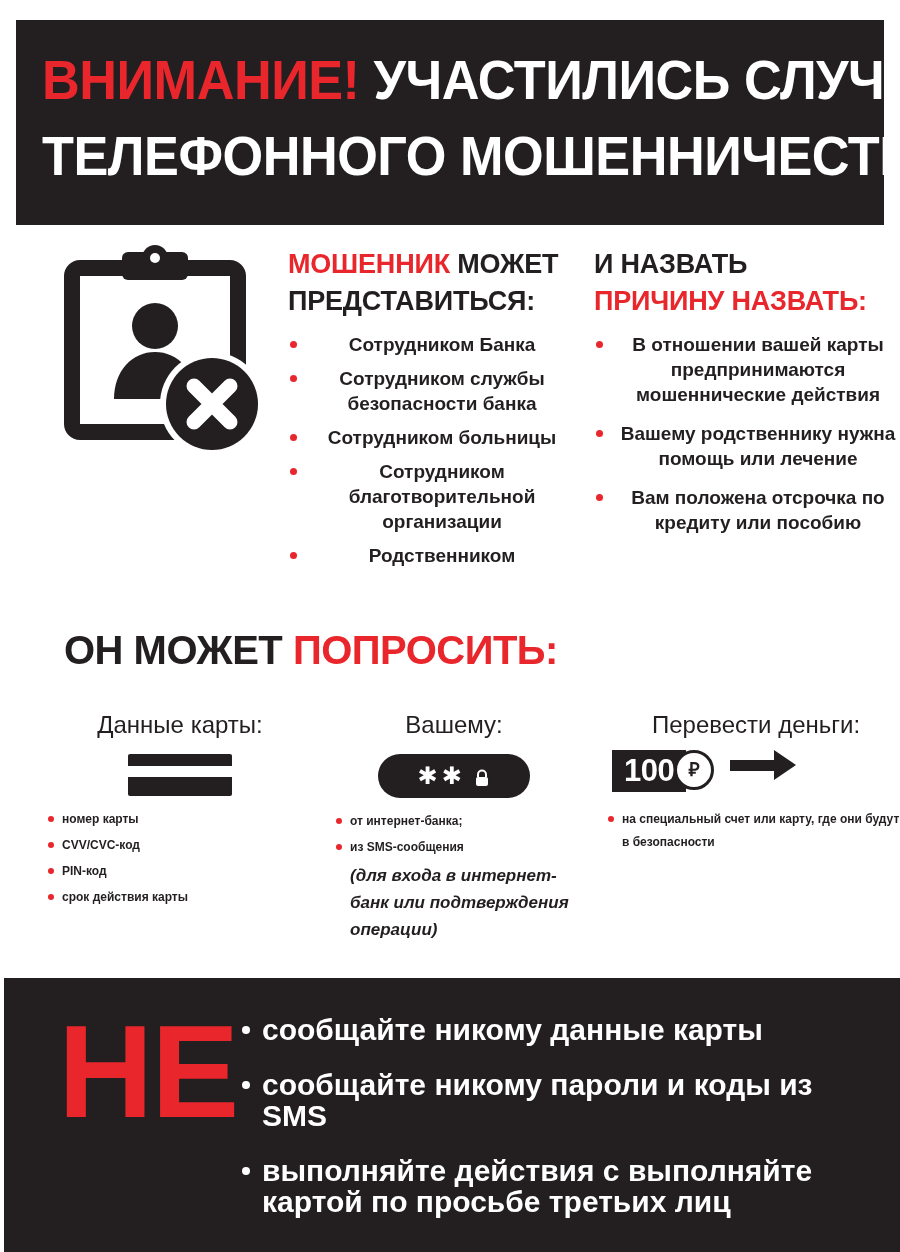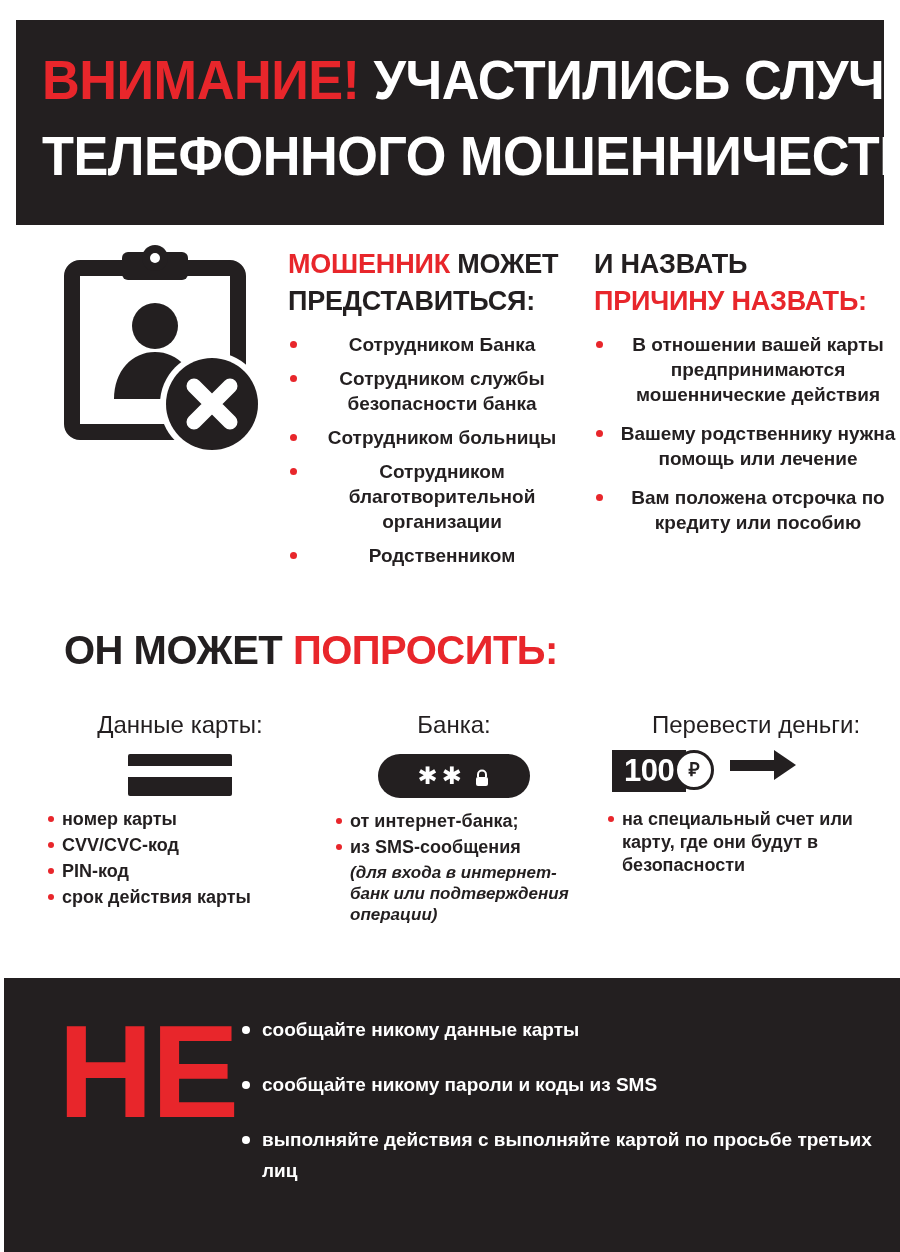--- a/index.html
+++ b/index.html
@@ -229,39 +229,39 @@
   }
 
   ul.smallbullets {
     list-style: none;
     margin: 12px 0 0 0;
     padding: 0;
   }
   ul.smallbullets li {
     position: relative;
     padding-left: 16px;
-    font-size: 18px;
+    font-size: 12px;
     font-weight: bold;
     line-height: 23px;
     margin-bottom: 3px;
     color: #231f20;
   }
   ul.smallbullets li::before {
     content: "";
     position: absolute;
     left: 2px;
     top: 8px;
     width: 6px;
     height: 6px;
     border-radius: 50%;
     background: #e8262b;
   }
   .note {
     font-size: 17px;
-    line-height: 21px;
+    line-height: 27px;
     font-style: italic;
     font-weight: bold;
     color: #231f20;
     margin-left: 16px;
     margin-top: 1px;
   }
 
   
   .footer {
     position: absolute;
@@ -288,21 +288,21 @@
     width: 640px;
     list-style: none;
     margin: 0;
     padding: 0;
   }
   ul.footer-list li {
     position: relative;
     padding-left: 22px;
     color: #ffffff;
     font-weight: bold;
-    font-size: 19px;
+    font-size: 30px;
     line-height: 31px;
     margin-bottom: 24px;
   }
   ul.footer-list li::before {
     content: "";
     position: absolute;
     left: 2px;
     top: 12px;
     width: 8px;
     height: 8px;
@@ -383,21 +383,21 @@
       </div>
       <ul class="smallbullets">
         <li>номер карты</li>
         <li>CVV/CVC-код</li>
         <li>PIN-код</li>
         <li>срок действия карты</li>
       </ul>
     </div>
 
     <div class="sub-col col-pass">
-      <div class="sub-head">Банка:</div>
+      <div class="sub-head">Вашему:</div>
       <div class="pass-shape">
         <span>✱✱</span>
         <svg width="16" height="18" viewBox="0 0 16 18" style="vertical-align:middle;margin-left:-2px" aria-hidden="true">
           <path d="M4 8 V5.5 a4 4 0 0 1 8 0 V8" fill="none" stroke="#ffffff" stroke-width="2"></path>
           <rect x="2" y="8" width="12" height="9" rx="2" fill="#ffffff"></rect>
         </svg>
       </div>
       <ul class="smallbullets">
         <li>от интернет-банка;</li>
         <li>из SMS-сообщения</li>

